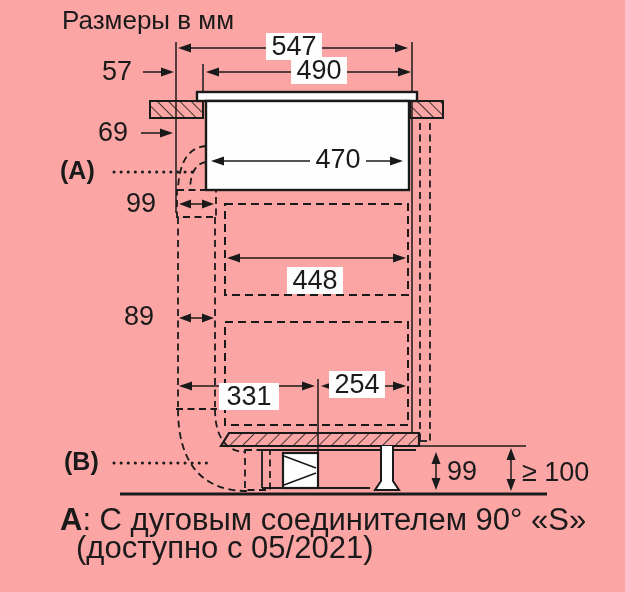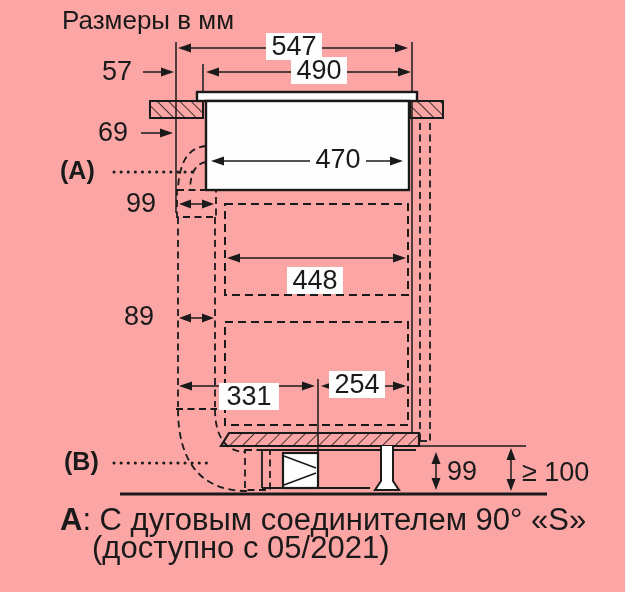--- a/index.html
+++ b/index.html
@@ -176,15 +176,15 @@
   <span class="t dim ra" style="left:124px;top:303px;width:46px;">89</span>
   <span class="t dim mask" style="left:219px;top:371px;min-width:50px;margin-top:12px;">331</span>
   <span class="t dim mask" style="left:329px;top:371px;min-width:46px;">254</span>
   <span class="t dim" style="left:447px;top:458px;">99</span>
   <span class="t dim" style="left:522px;top:459px;">≥ 100</span>
 
   <span class="t reflabel" style="left:60px;top:158px;">(A)</span>
   <span class="t reflabel" style="left:64px;top:449px;">(B)</span>
 
   <div class="note" style="left:60px;top:502px;"><span class="nletter">A</span><span>: С дуговым соединителем 90° «S»</span></div>
-  <div class="note" style="left:92px;top:530px;">(доступно с 05/2021)</div>
+  <div class="note" style="left:76px;top:530px;">(доступно с 05/2021)</div>
 
 </div>
 
 </body></html>

